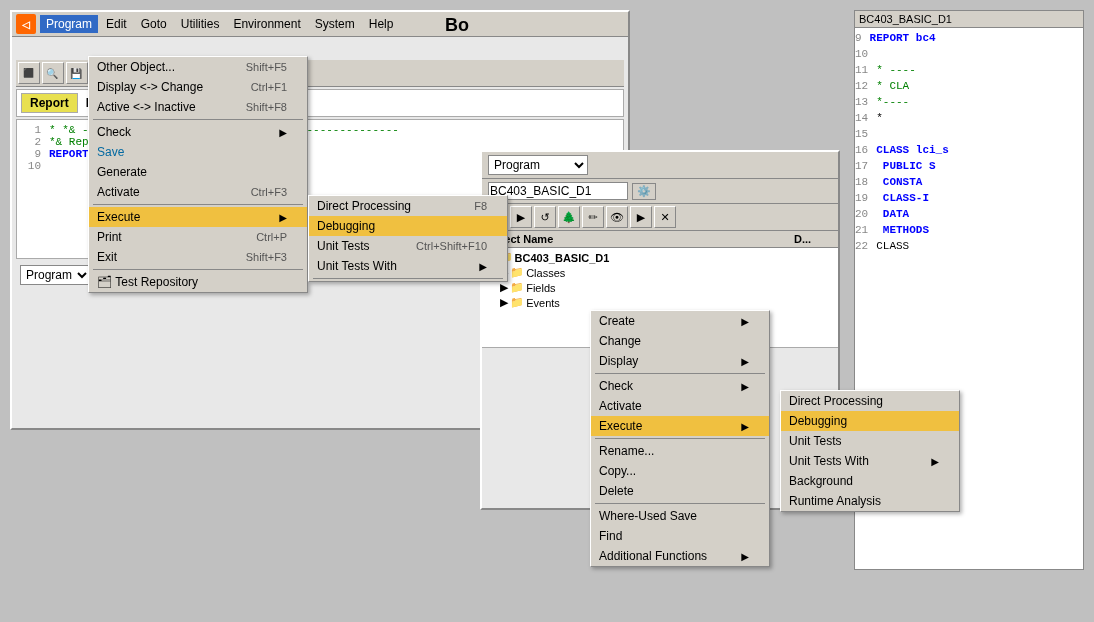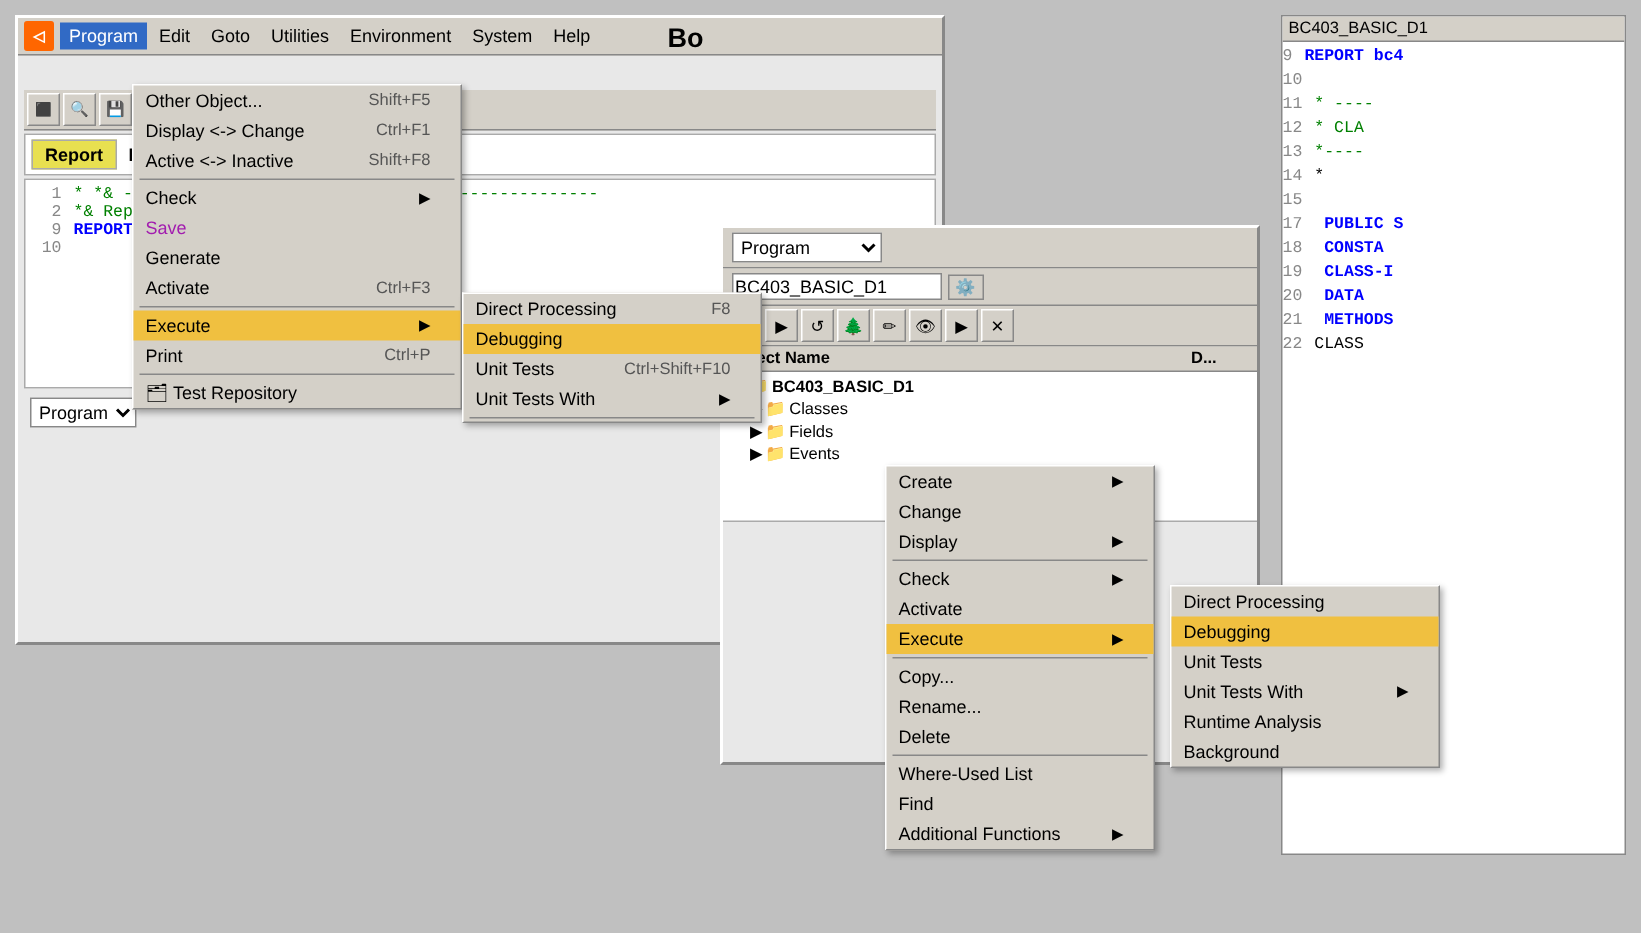--- a/index.html
+++ b/index.html
@@ -81,21 +81,21 @@
       color: #000;
       white-space: nowrap;
     }
 
     .menu-item:hover, .menu-item.highlighted {
       background: #f0c040;
       color: #000;
     }
 
     .menu-item.disabled {
-      color: #a21caf;
+      color: #0369a1;
     }
 
     .menu-item .shortcut {
       margin-left: 20px;
       color: #555;
       font-size: 11px;
     }
 
     .menu-separator {
       height: 1px;
@@ -298,20 +298,24 @@
     </div>
     <div class="menu-separator"></div>
     <div class="menu-item highlighted">
       <span>Execute</span>
       <span class="arrow">▶</span>
     </div>
     <div class="menu-item">
       <span>Print</span>
       <span class="shortcut">Ctrl+P</span>
     </div>
+    <div class="menu-item">
+      <span>Exit</span>
+      <span class="shortcut">Shift+F3</span>
+    </div>
     <div class="menu-separator"></div>
     <div class="menu-item">
       <span>🗂 Test Repository</span>
     </div>
   </div>
 
   <div class="execute-submenu">
     <div class="menu-item">
       <span>Direct Processing</span>
       <span class="shortcut">F8</span>
@@ -403,31 +407,31 @@
   </div>
   <div class="menu-item">
     <span>Activate</span>
   </div>
   <div class="menu-item highlighted">
     <span>Execute</span>
     <span class="arrow">▶</span>
   </div>
   <div class="menu-separator"></div>
   <div class="menu-item">
+    <span>Rename...</span>
+  </div>
+  <div class="menu-item">
     <span>Copy...</span>
   </div>
   <div class="menu-item">
-    <span>Rename...</span>
-  </div>
-  <div class="menu-item">
     <span>Delete</span>
   </div>
   <div class="menu-separator"></div>
   <div class="menu-item">
-    <span>Where-Used List</span>
+    <span>Where-Used Save</span>
   </div>
   <div class="menu-item">
     <span>Find</span>
   </div>
   <div class="menu-item">
     <span>Additional Functions</span>
     <span class="arrow">▶</span>
   </div>
 </div>
 
@@ -439,37 +443,38 @@
     <span>Debugging</span>
   </div>
   <div class="menu-item">
     <span>Unit Tests</span>
   </div>
   <div class="menu-item">
     <span>Unit Tests With</span>
     <span class="arrow">▶</span>
   </div>
   <div class="menu-item">
+    <span>Background</span>
+  </div>
+  <div class="menu-item">
     <span>Runtime Analysis</span>
-  </div>
-  <div class="menu-item">
-    <span>Background</span>
   </div>
 </div>
 
 <div style="position:absolute; top:10px; right:10px; width:230px; height:560px; background:#fff; border:1px solid #888; font-family:'Courier New',monospace; font-size:11px; overflow:hidden; z-index:5;">
   <div style="background:#d4d0c8; border-bottom:1px solid #888; padding:2px 4px; font-family:Arial,sans-serif; font-size:11px;">BC403_BASIC_D1</div>
   <div style="padding:2px 0; line-height:16px;">
     <div><span style="color:#888; margin-right:8px;">9</span><span style="color:#00f; font-weight:bold;">REPORT bc4</span></div>
     <div><span style="color:#888; margin-right:8px;">10</span></div>
     <div><span style="color:#888; margin-right:8px;">11</span><span style="color:#008000;">* ----</span></div>
     <div><span style="color:#888; margin-right:8px;">12</span><span style="color:#008000;">*  CLA</span></div>
     <div><span style="color:#888; margin-right:8px;">13</span><span style="color:#008000;">*----</span></div>
     <div><span style="color:#888; margin-right:8px;">14</span><span>*</span></div>
     <div><span style="color:#888; margin-right:0;">15</span></div>
+    <div><span style="color:#888; margin-right:8px;">16</span><span style="color:#00f; font-weight:bold;">CLASS lci_s</span></div>
     <div><span style="color:#888; margin-right:8px;text-align:center;">17</span><span style="color:#00f; font-weight:bold;">  PUBLIC S</span></div>
     <div><span style="color:#888; margin-right:8px;">18</span><span style="color:#00f; font-weight:bold;">    CONSTA</span></div>
     <div><span style="color:#888; margin-right:8px;">19</span><span style="color:#00f; font-weight:bold;">    CLASS-I</span></div>
     <div><span style="color:#888; margin-right:8px;">20</span><span style="color:#00f; font-weight:bold;">    DATA</span></div>
     <div><span style="color:#888; margin-right:8px;">21</span><span style="color:#00f; font-weight:bold;">    METHODS</span></div>
     <div><span style="color:#888; margin-right:8px;">22</span><span style="color:#000;">CLASS</span></div>
   </div>
 </div>
 
 <div style="position:absolute; top:15px; left:445px; font-size:18px; font-weight:bold; color:#000; z-index:15; font-family:Arial;">Bo</div>

